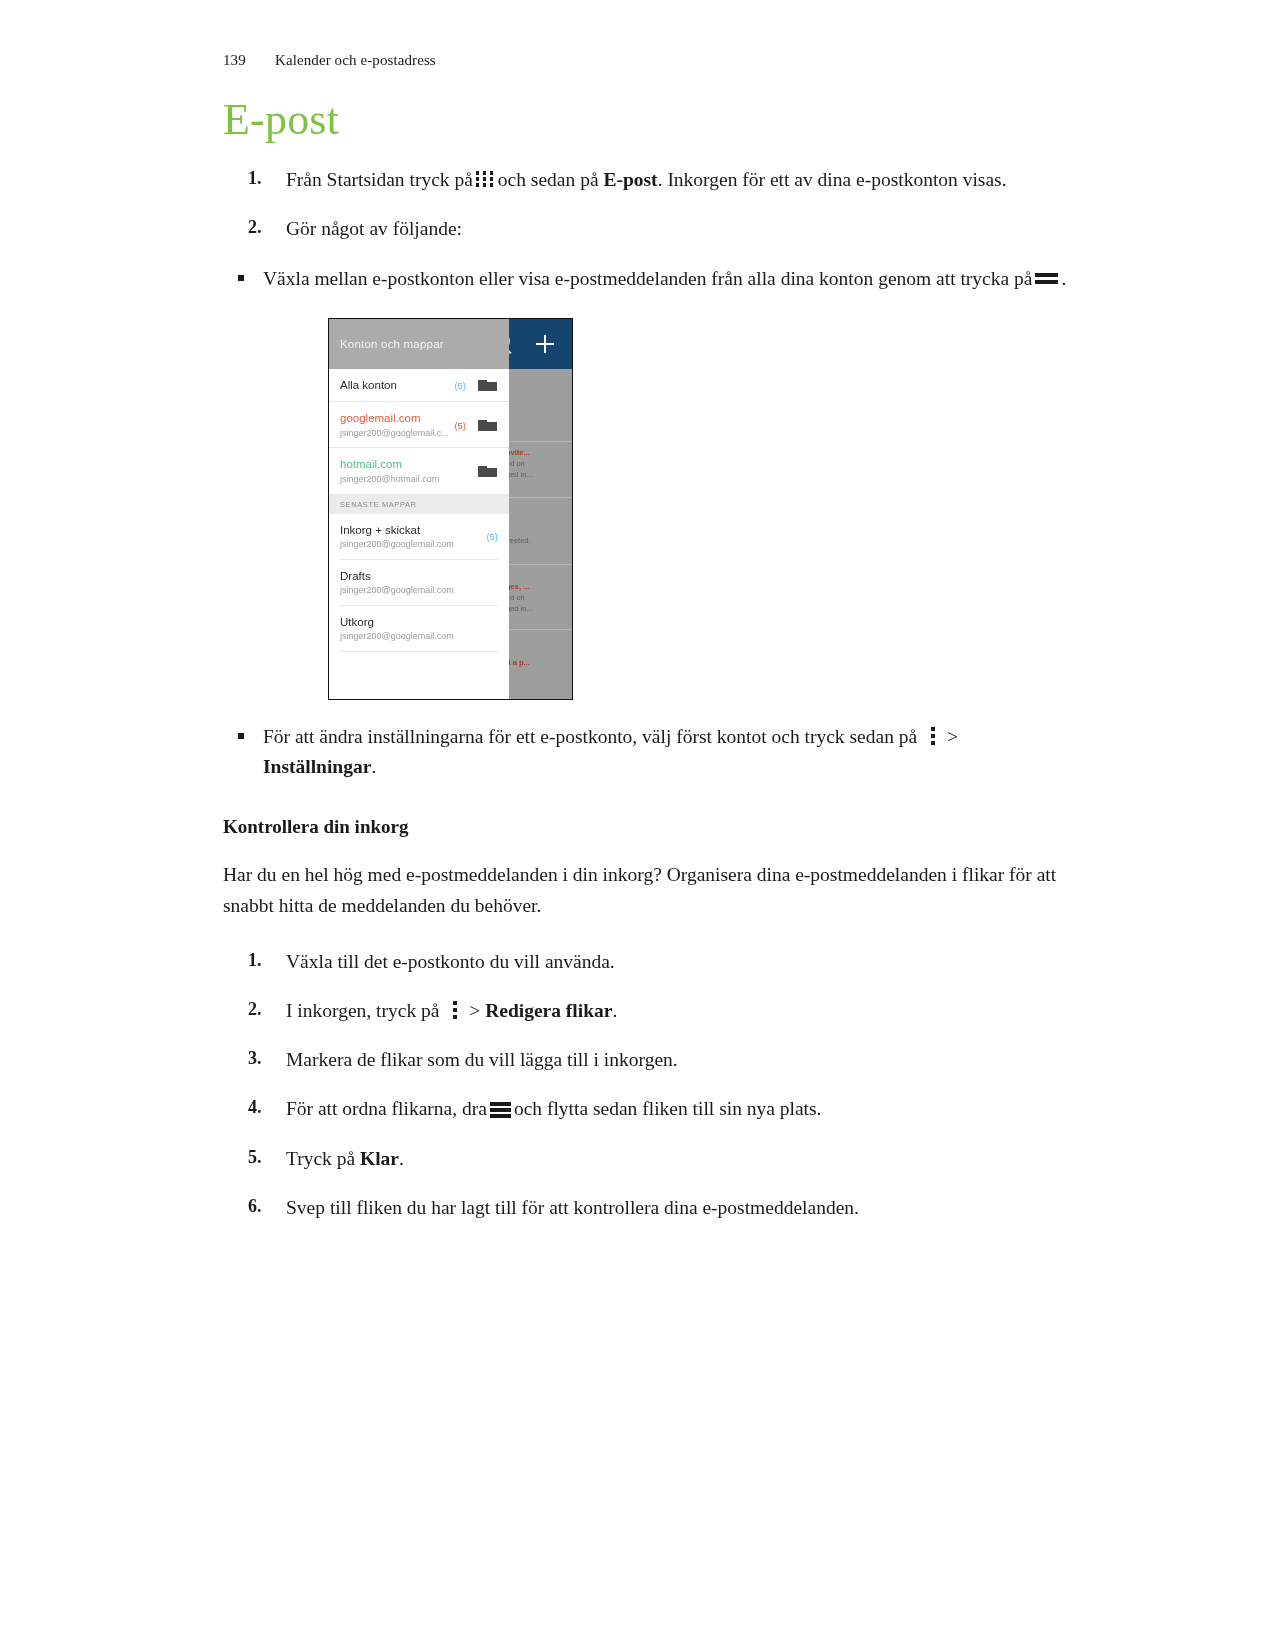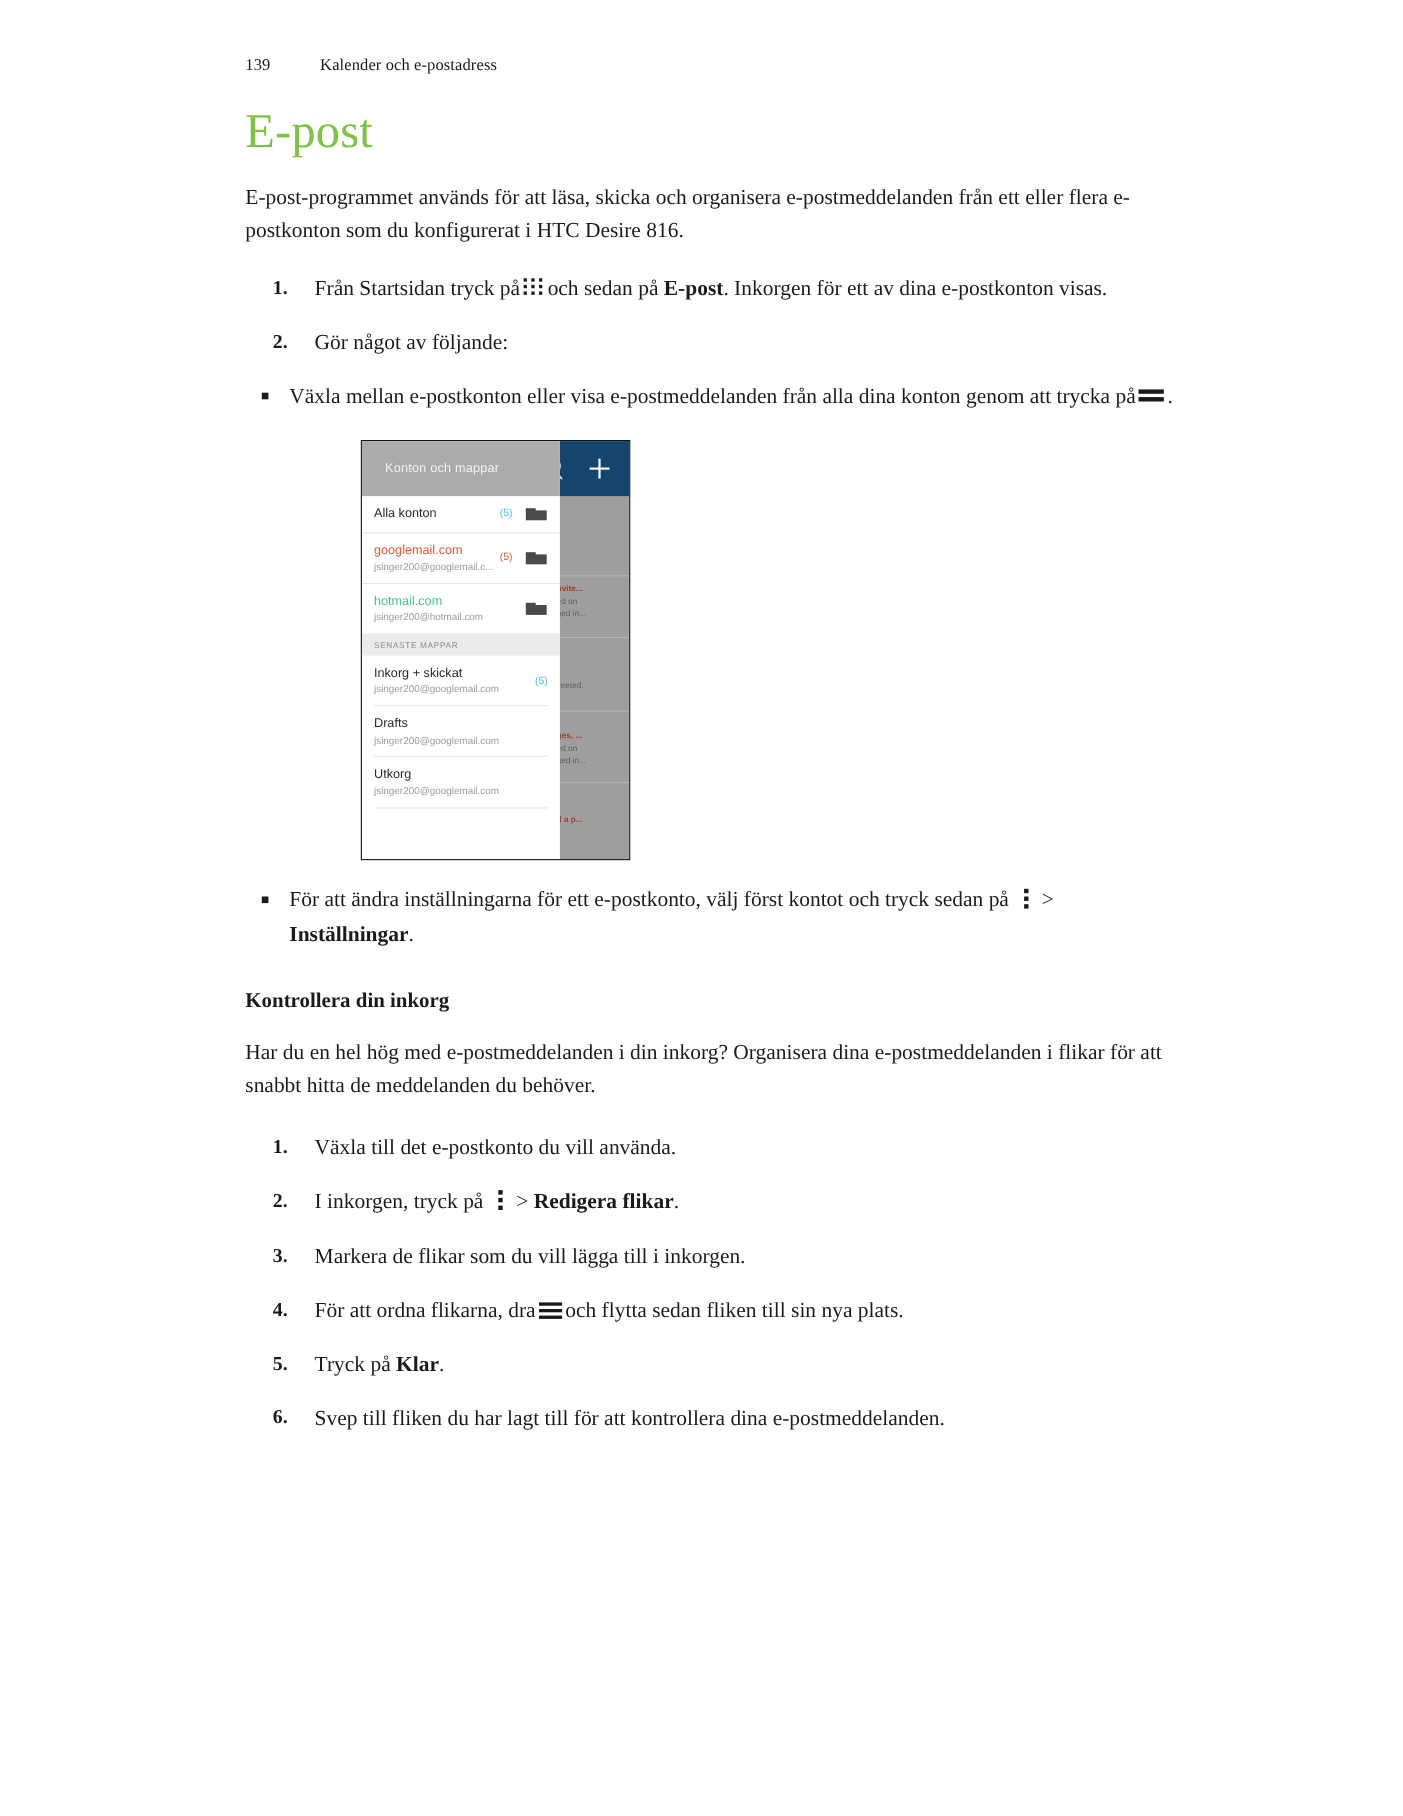--- a/index.html
+++ b/index.html
@@ -23,21 +23,20 @@
     width: 852px;
   }
 
   
   .runhead {
     display: flex;
     align-items: center;
     font-size: 15px;
     letter-spacing: .1px;
     color: #1a1a1a;
-    gap: 16px;
   }
   .runhead .pagenum { width: 52px; }
 
   
   .doc-title {
     margin-top: 28px;
     font-size: 44px;
     line-height: 1.05;
     font-weight: normal;
     color: #7dc242;
@@ -255,21 +254,21 @@
     position: absolute;
     left: 0; top: 0;
     width: 180px; height: 100%;
     background: #ffffff;
   }
   .drawer-head {
     height: 50px;
     background: #ababab;
     display: flex;
     align-items: center;
-    padding-left: 21px;
+    padding-left: 11px;
     box-sizing: border-box;
   }
   .drawer-head-title {
     color: #f2f2f2;
     font-size: 11.5px;
     letter-spacing: .2px;
   }
   .acct {
     position: relative;
     padding: 9px 11px 9px 11px;
@@ -336,21 +335,20 @@
   <div class="content">
 
     <div class="runhead">
       <span class="pagenum">139</span>
       <span>Kalender och e-postadress</span>
     </div>
 
     <div class="doc-title">E-post</div>
 
 
-    <p class="body">E-post-programmet används för att läsa, skicka och organisera e-postmeddelanden från ett eller flera e-postkonton som du konfigurerat i HTC Desire 816.</p>
 
     <ol class="steps">
       <li>
         <span class="num">1.</span>
         <span>Från Startsidan tryck på</span><span class="ico ico-apps"><i style="left:0;top:2px"></i><i style="left:7px;top:2px"></i><i style="left:14px;top:2px"></i><i style="left:0;top:8px"></i><i style="left:7px;top:8px"></i><i style="left:14px;top:8px"></i><i style="left:0;top:14px"></i><i style="left:7px;top:14px"></i><i style="left:14px;top:14px"></i></span><span>och sedan på</span>
         <b class="strong">E-post</b><span>. Inkorgen för ett av dina e-postkonton visas.</span>
       </li>
       <li>
         <span class="num">2.</span>
         <span>Gör något av följande:</span>

